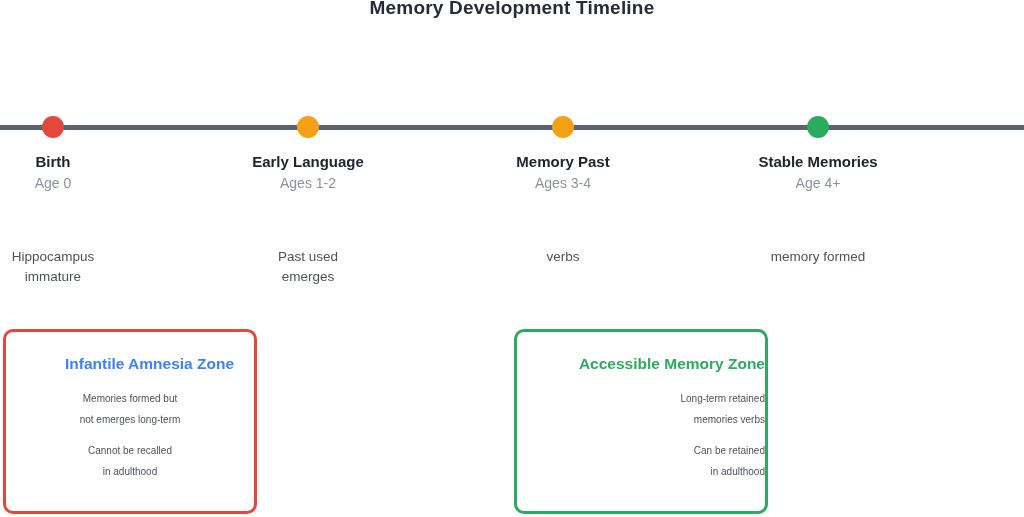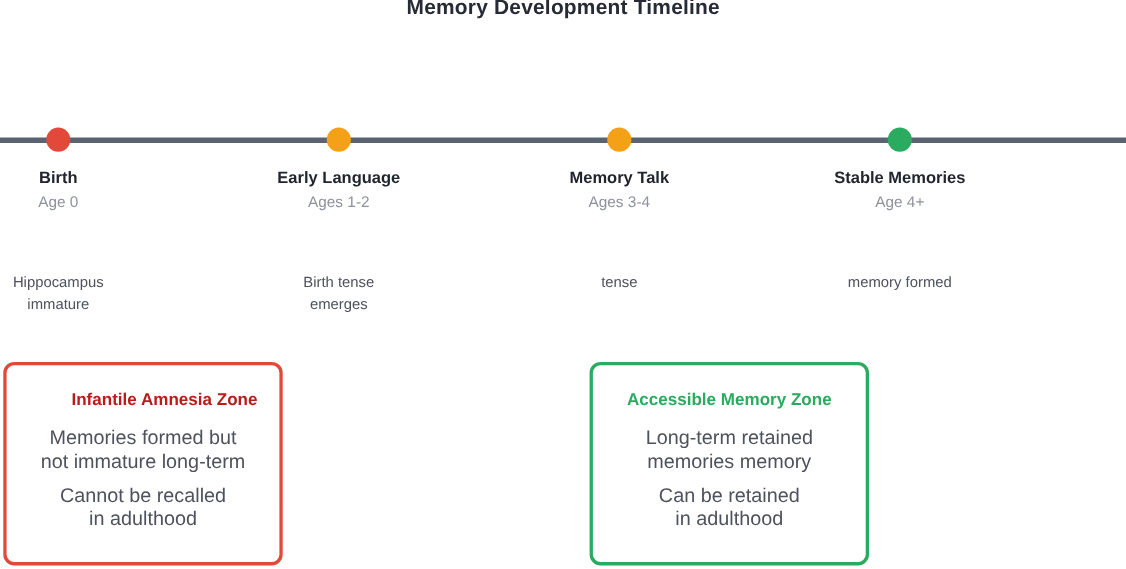--- a/index.html
+++ b/index.html
@@ -80,21 +80,21 @@
     background: #ffffff;
     text-align: center;
   }
   .zone-box .z-title {
     margin-top: 23px;
     font-size: 15.5px;
     font-weight: bold;
   }
   .zone-box .z-para {
     margin-top: 15px;
-    font-size: 18px;
+    font-size: 10px;
     line-height: 21px;
     color: #4d525c;
   }
   .zone-box .z-para + .z-para {
     margin-top: 10px;
   }
 </style>
 </head>
 <body>
 
@@ -115,58 +115,58 @@
     <div class="m-desc">
       <div>Hippocampus</div>
       <div>immature</div>
     </div>
   </div>
 
   <div class="milestone" style="left:198px">
     <div class="m-label">Early Language</div>
     <div class="m-age">Ages 1-2</div>
     <div class="m-desc">
-      <div>Birth tense</div>
+      <div>Past used</div>
       <div>emerges</div>
     </div>
   </div>
 
   <div class="milestone" style="left:453px">
-    <div class="m-label">Memory Talk</div>
+    <div class="m-label">Memory Past</div>
     <div class="m-age">Ages 3-4</div>
     <div class="m-desc">
-      <div>tense</div>
+      <div>verbs</div>
     </div>
   </div>
 
   <div class="milestone" style="left:708px">
     <div class="m-label">Stable Memories</div>
     <div class="m-age">Age 4+</div>
     <div class="m-desc">
       <div>memory formed</div>
     </div>
   </div>
 
   <div class="zone-box" style="left: 3px; border-color: rgb(226, 73, 59);">
-    <div class="z-title" style="color: #b91c1c; margin-left: 39px;">Infantile Amnesia Zone</div>
+    <div class="z-title" style="color: #3b82f6; margin-left: 39px;">Infantile Amnesia Zone</div>
     <div class="z-para">
       <div>Memories formed but</div>
-      <div>not immature long-term</div>
+      <div>not emerges long-term</div>
     </div>
     <div class="z-para">
       <div>Cannot be recalled</div>
       <div>in adulthood</div>
     </div>
   </div>
 
-  <div class="zone-box" style="left: 536px; border-color: rgb(42, 171, 95);">
+  <div class="zone-box" style="left: 514px; border-color: rgb(42, 171, 95); text-align: right;">
     <div class="z-title" style="color: rgb(42, 171, 95);">Accessible Memory Zone</div>
     <div class="z-para">
       <div>Long-term retained</div>
-      <div>memories memory</div>
+      <div>memories verbs</div>
     </div>
     <div class="z-para">
       <div>Can be retained</div>
       <div>in adulthood</div>
     </div>
   </div>
 
 </div>
 
 </body></html>

